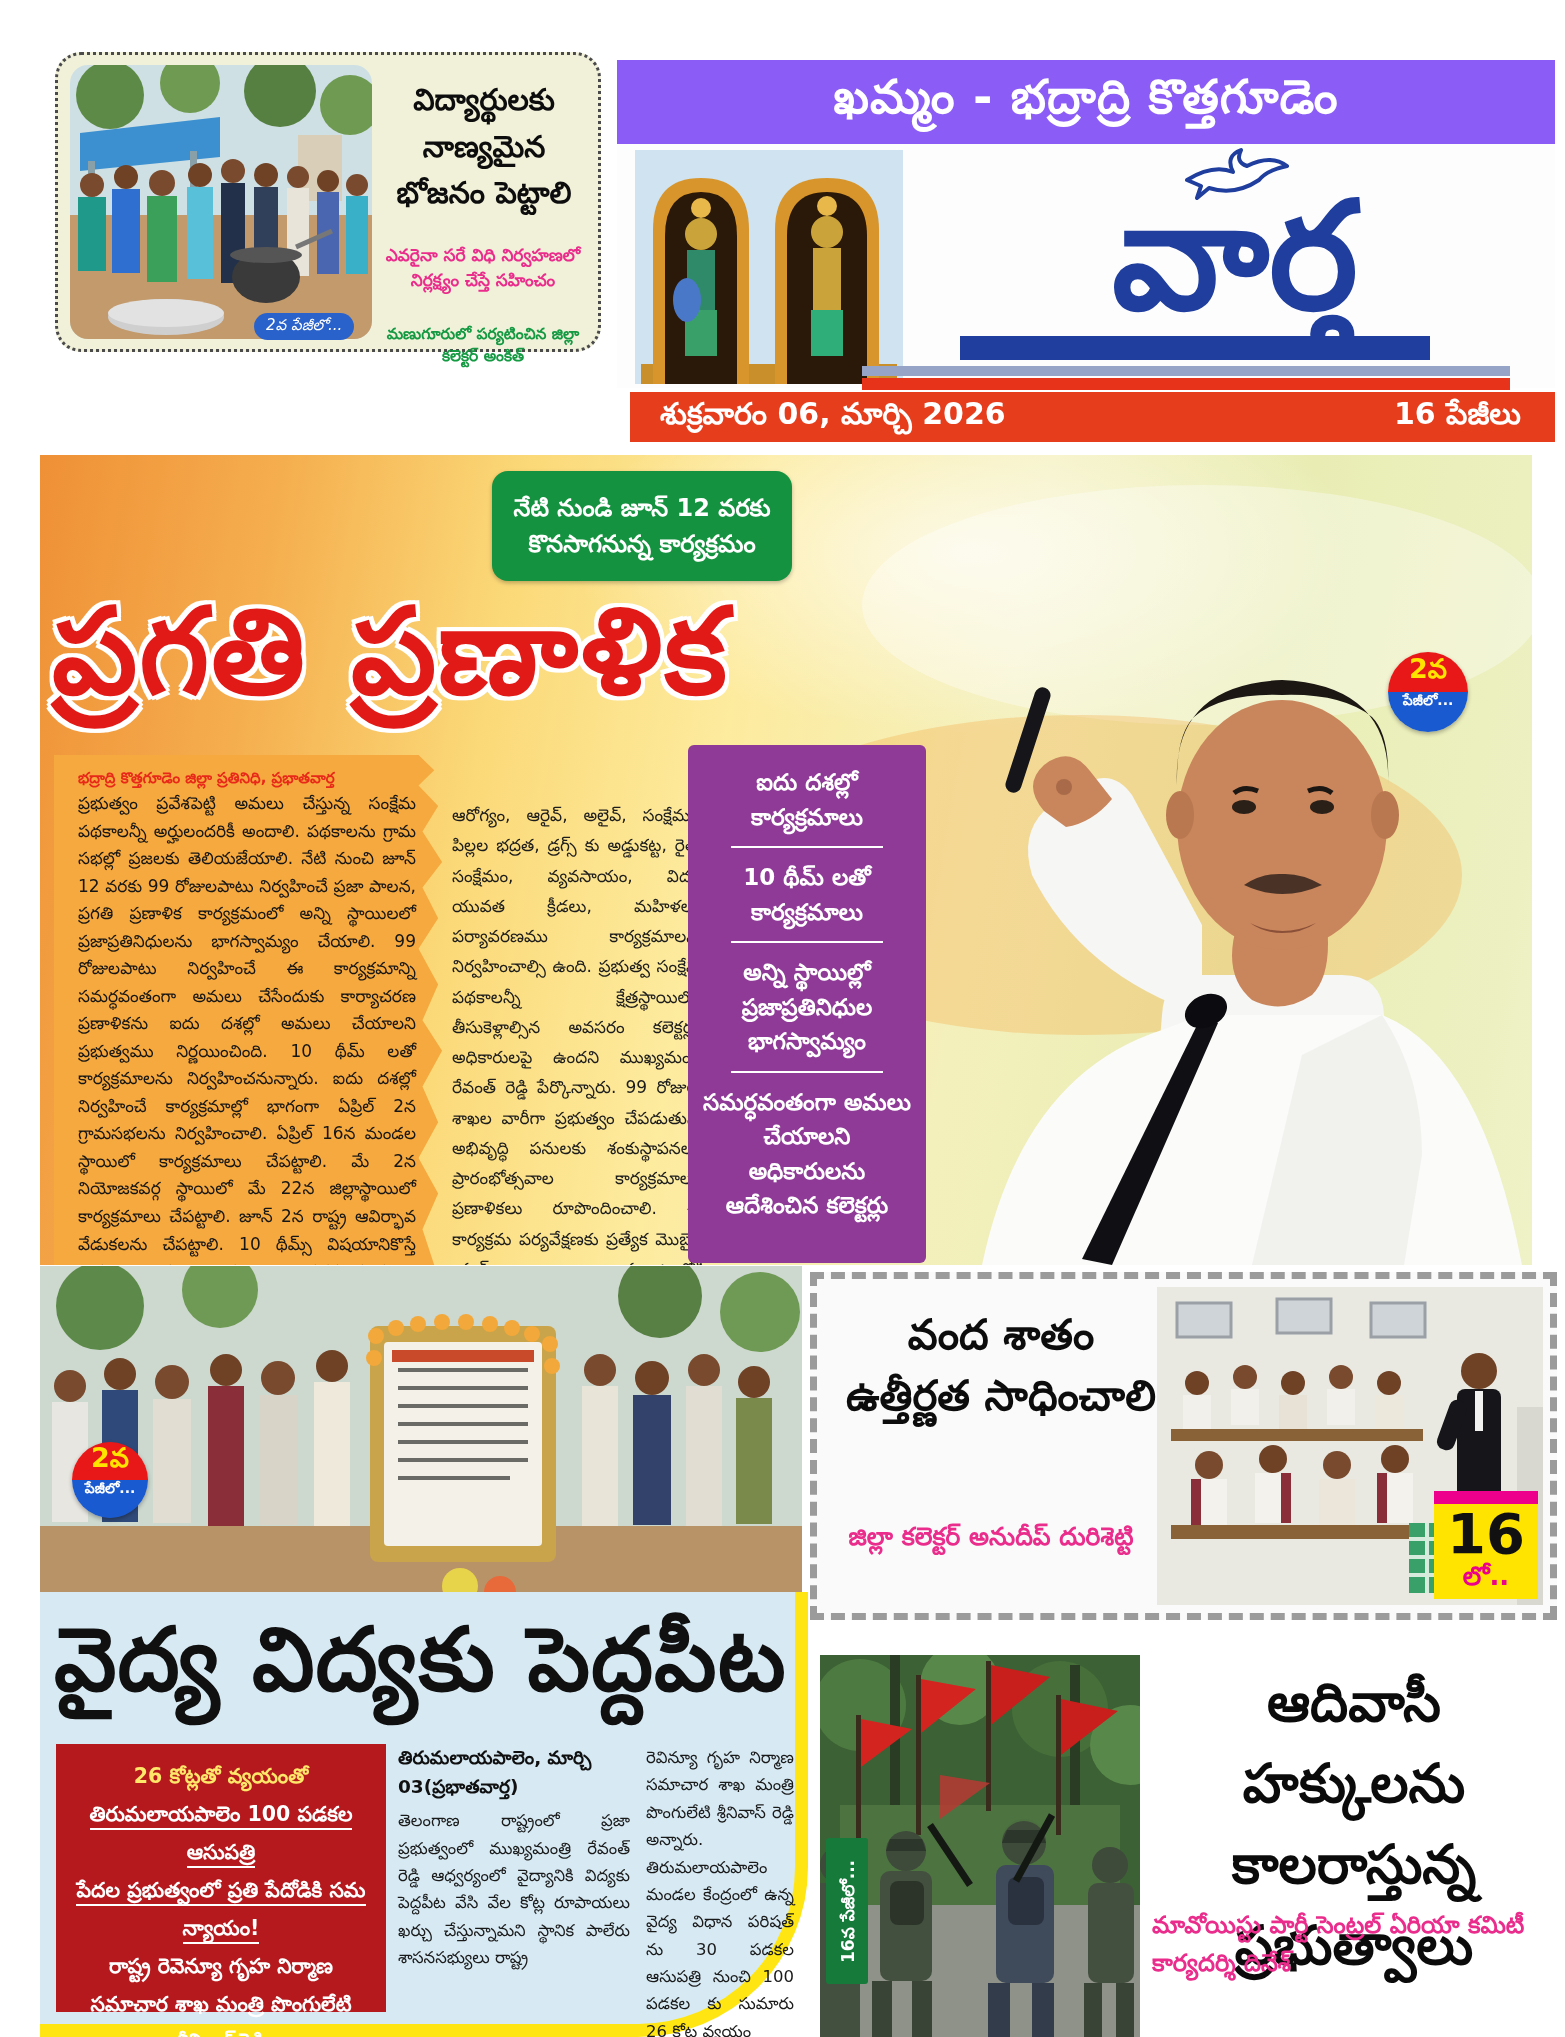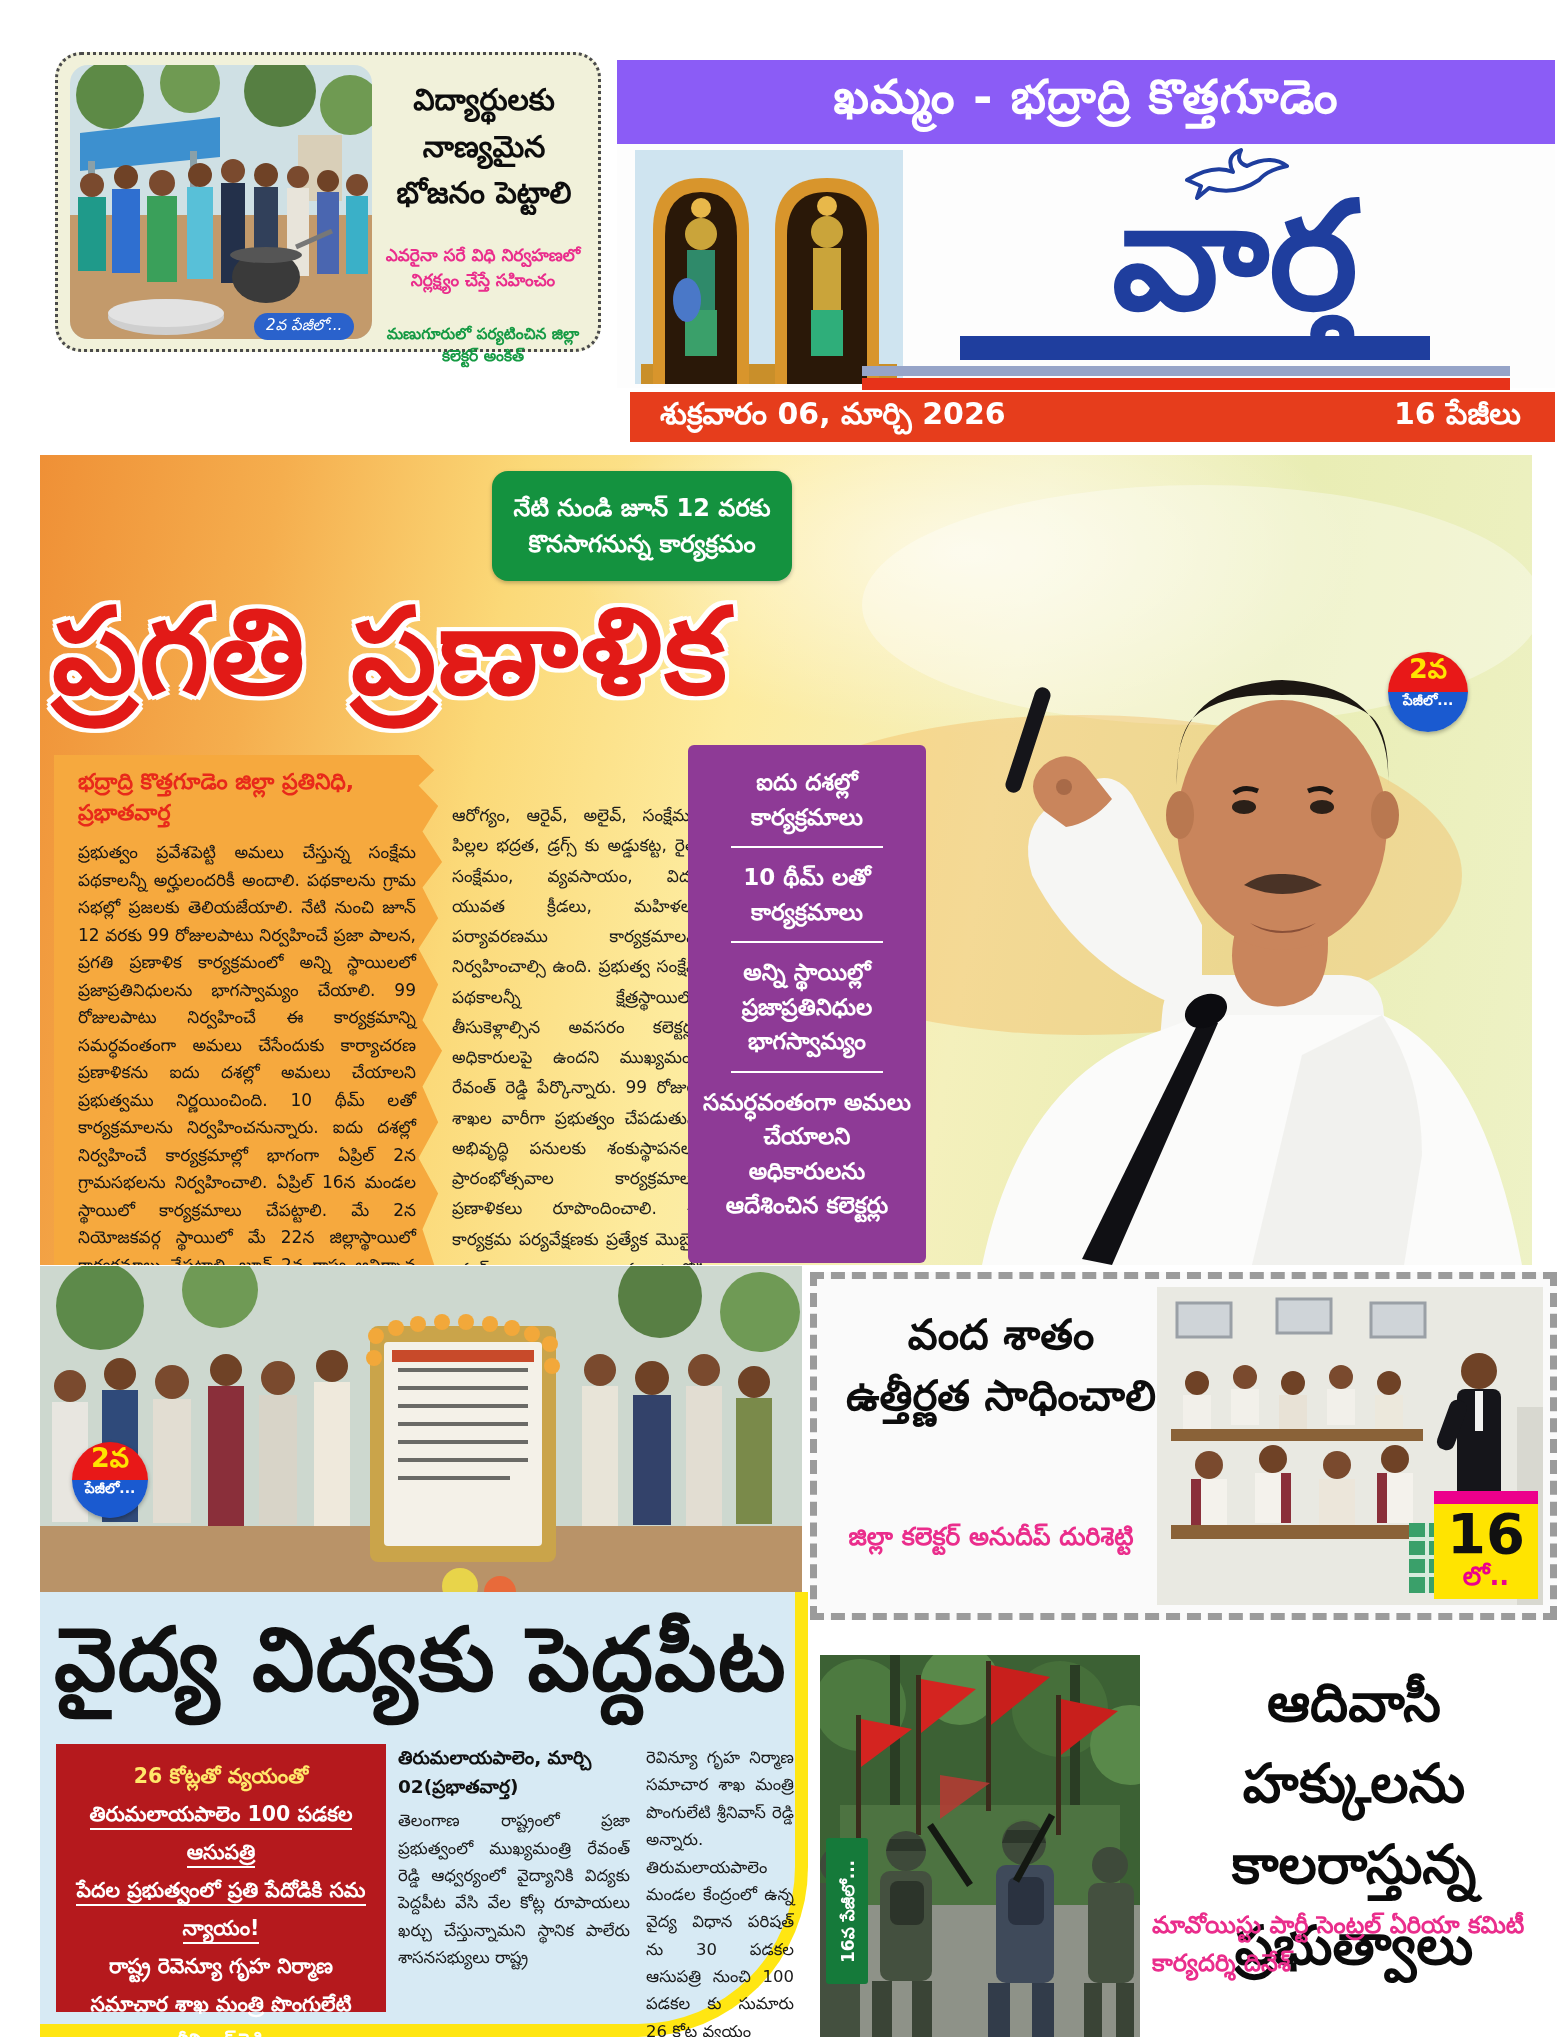--- a/index.html
+++ b/index.html
@@ -35,21 +35,21 @@
   .kicker{left:28px;top:18px;font-size:68px;font-weight:900;color:#141414;letter-spacing:1px;
      text-shadow:-2px -2px 0 #fff,2px -2px 0 #fff,-2px 2px 0 #fff,2px 2px 0 #fff;}
   .green-box{left:452px;top:16px;width:300px;height:110px;background:#14923f;border-radius:16px;color:#fff;font-weight:800;font-size:24px;display:flex;flex-direction:column;align-items:center;justify-content:center;line-height:1.5;text-align:center;box-shadow:0 2px 4px rgba(0,0,0,.25);}
   .main-head{left:12px;top:128px;width:810px;font-size:120px;font-weight:900;color:#e21a17;letter-spacing:2px;line-height:1.15;
      text-shadow:-4px -4px 0 #fff,4px -4px 0 #fff,-4px 4px 0 #fff,4px 4px 0 #fff,0 -4px 0 #fff,0 4px 0 #fff,-4px 0 0 #fff,4px 0 0 #fff;}
   .badge-circle{width:80px;height:80px;border-radius:50%;overflow:hidden;box-shadow:0 2px 4px rgba(0,0,0,.3);}
   .badge-top{height:50%;background:#e81818;color:#ffe400;font-weight:900;font-size:27px;display:flex;align-items:center;justify-content:center;}
   .badge-bot{height:50%;background:#1a5ad0;color:#fff;font-weight:bold;font-size:14px;display:flex;align-items:flex-start;justify-content:center;}
   .orange-col{left:14px;top:300px;width:392px;height:510px;background:#f6a93e;padding:14px 30px 10px 24px;box-sizing:border-box;
      clip-path:polygon(0 0,93% 0,97% 3%,93% 6%,98% 10%,94% 15%,99% 21%,94% 26%,98% 32%,93% 38%,98% 45%,94% 52%,99% 58%,94% 65%,98% 72%,93% 79%,98% 86%,94% 93%,97% 100%,0 100%);}
-  .byline{color:#e8291a;font-weight:800;font-size:22px;margin-bottom:8px;}
+  .byline{color:#e8291a;font-weight:800;font-size:15px;margin-bottom:0;}
   .body-txt{color:#161616;font-size:17px;line-height:1.62;text-align:justify;}
   .col2{left:412px;top:345px;width:252px;height:760px;color:#1c1c1c;font-size:17px;line-height:1.78;text-align:justify;}
   .purple-box{left:648px;top:290px;width:238px;height:518px;background:#8e3a96;border-radius:6px;padding:20px 14px;box-sizing:border-box;color:#fff;text-align:center;}
   .purple-item{font-weight:800;font-size:23px;line-height:1.5;}
   .purple-div{width:72%;height:2px;background:#fff;margin:12px auto;}
 
   
   .crowd-photo{left:40px;top:1266px;width:762px;height:356px;overflow:hidden;}
   .exam-box{left:810px;top:1272px;width:747px;height:348px;background:#fafafa;border:7px dashed #9b9b9b;box-sizing:border-box;}
   .exam-head{left:18px;top:26px;width:310px;color:#0c0c0c;font-weight:900;font-size:42px;line-height:1.45;text-align:center;margin-left:11px;}
@@ -353,21 +353,21 @@
 
   <div class="abs med-panel">
     <div class="abs med-head nosel">వైద్య విద్యకు పెద్దపీట</div>
     <div class="abs red-box">
       <span class="rb-yellow">26 కోట్లతో వ్యయంతో</span>
       <span class="rb-under">తిరుమలాయపాలెం 100 పడకల ఆసుపత్రి</span><br>
       <span class="rb-under">పేదల ప్రభుత్వంలో ప్రతి పేదోడికి సమ న్యాయం!</span><br>
       <span>రాష్ట్ర రెవెన్యూ గృహ నిర్మాణ సమాచార శాఖ మంత్రి పొంగులేటి శ్రీనివాస్‌రెడ్డి</span>
     </div>
     <div class="abs med-col1">
-      <div class="med-date">తిరుమలాయపాలెం, మార్చి 02(ప్రభాతవార్త)</div>
+      <div class="med-date">తిరుమలాయపాలెం, మార్చి 03(ప్రభాతవార్త)</div>
       <div class="med-body">తెలంగాణ రాష్ట్రంలో ప్రజా ప్రభుత్వంలో ముఖ్యమంత్రి రేవంత్ రెడ్డి ఆధ్వర్యంలో వైద్యానికి విద్యకు పెద్దపీట వేసి వేల కోట్ల రూపాయలు ఖర్చు చేస్తున్నామని స్థానిక పాలేరు శాసనసభ్యులు రాష్ట్ర</div>
     </div>
     <div class="abs med-col2 med-body">రెవిన్యూ గృహ నిర్మాణ సమాచార శాఖ మంత్రి పొంగులేటి శ్రీనివాస్ రెడ్డి అన్నారు. తిరుమలాయపాలెం మండల కేంద్రంలో ఉన్న వైద్య విధాన పరిషత్ ను 30 పడకల ఆసుపత్రి నుంచి 100 పడకల కు సుమారు 26 కోట్ల వ్యయం</div>
   </div>
 
   <div class="abs maoist-photo">
     <svg width="320" height="382" viewBox="0 0 320 382">
       <rect width="320" height="382" fill="#3c6134"></rect>
       <circle cx="40" cy="50" r="46" fill="#4d7a40"></circle>
         <circle cx="140" cy="30" r="40" fill="#59894a"></circle>

